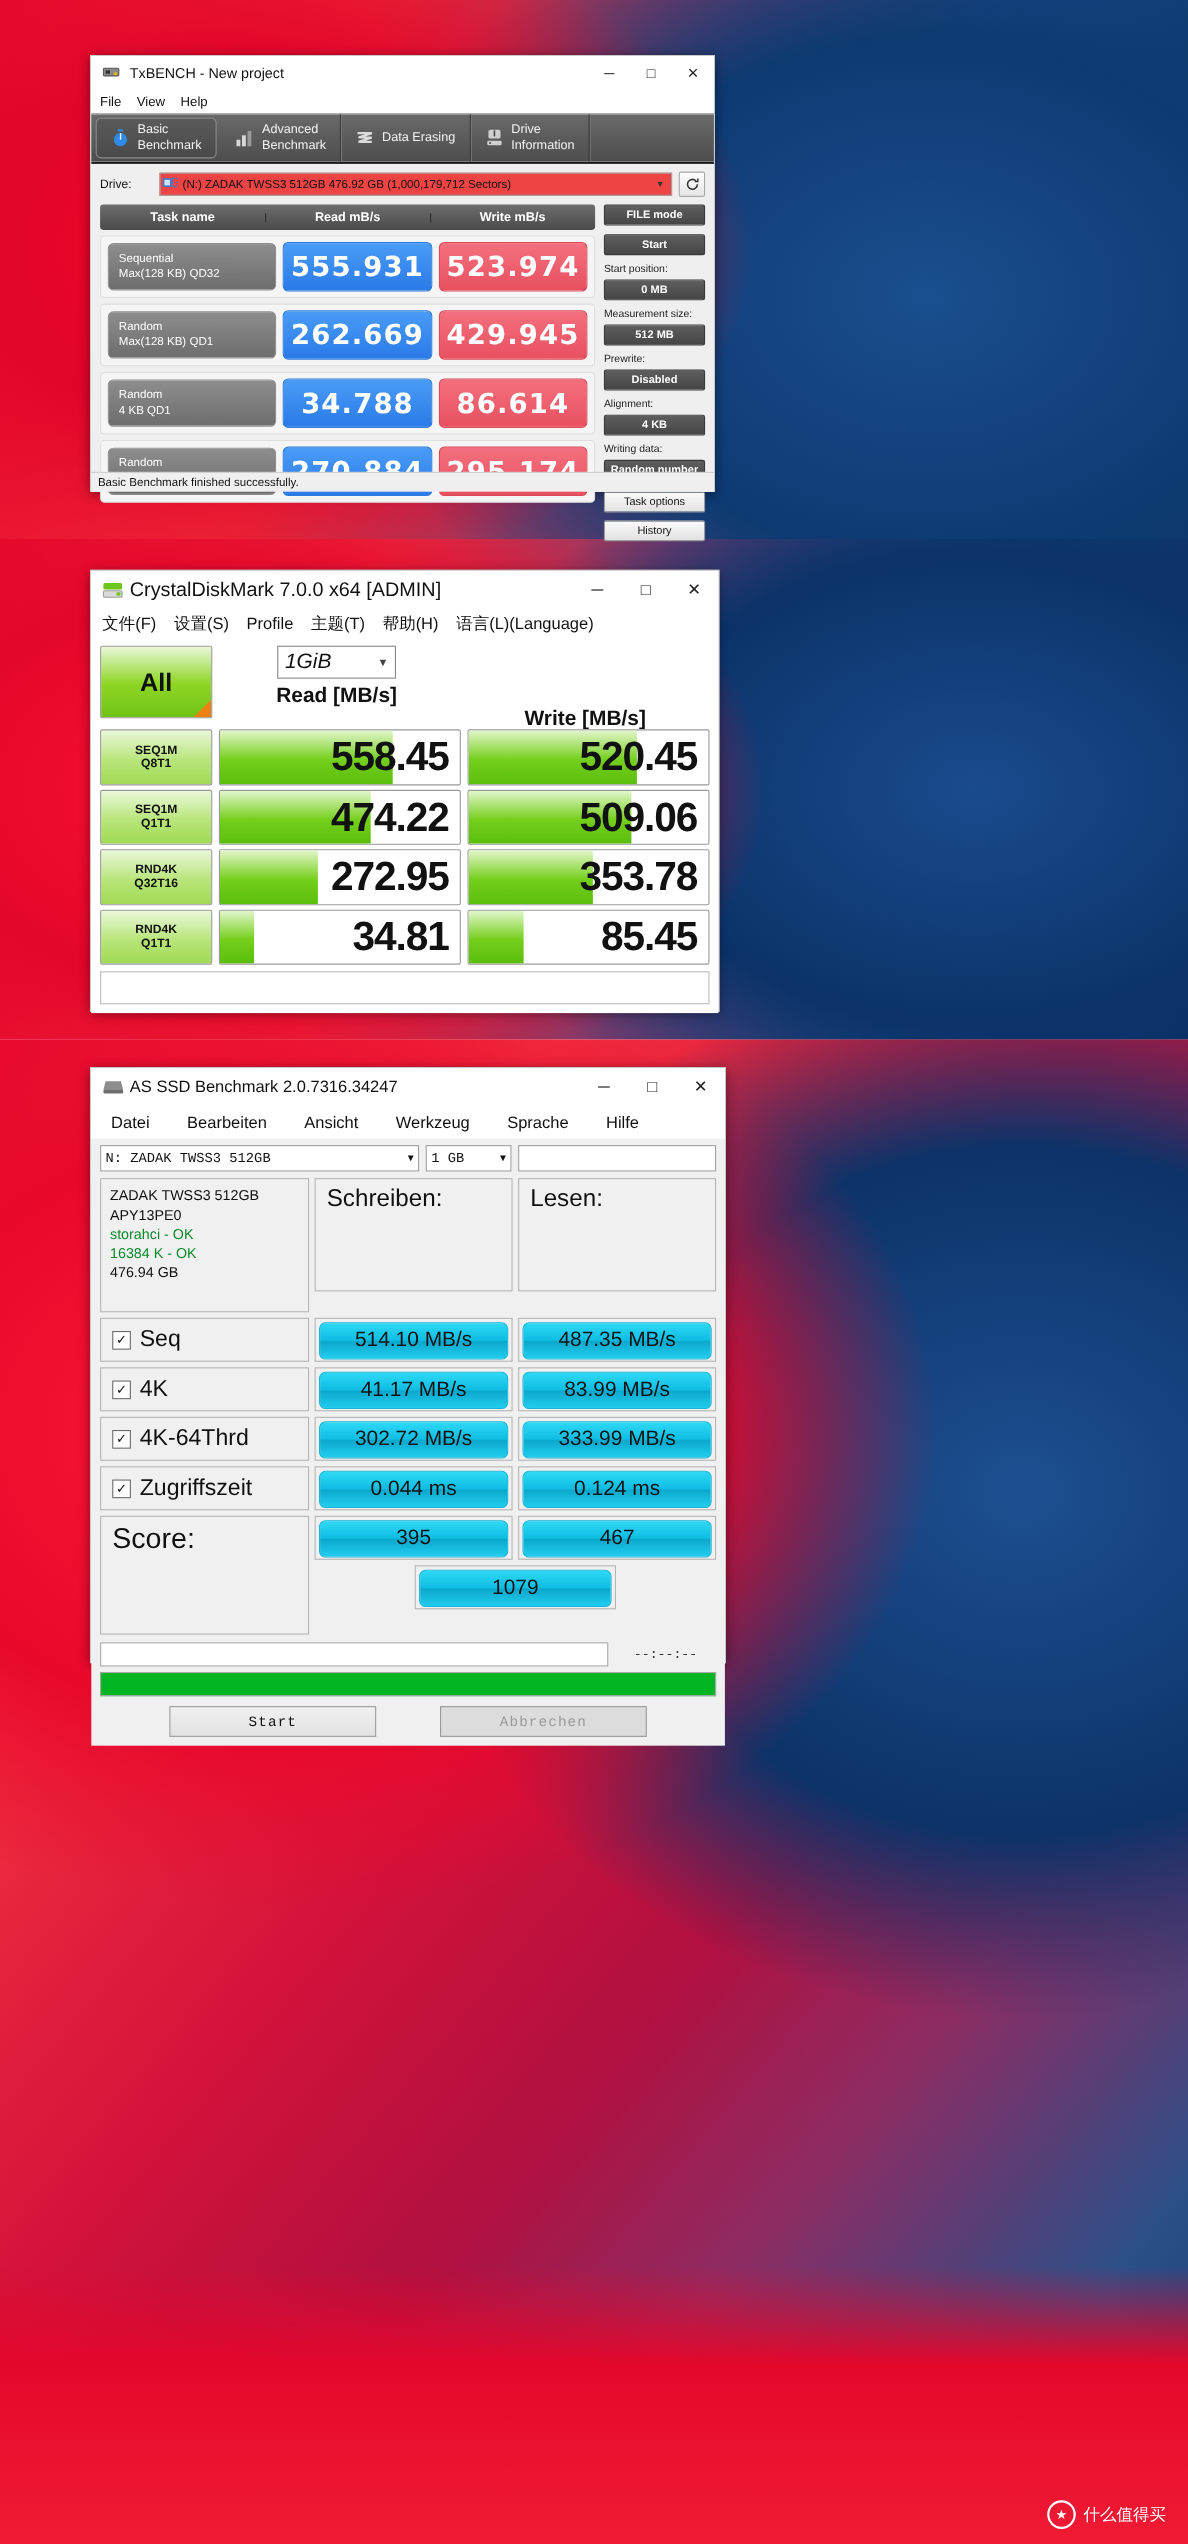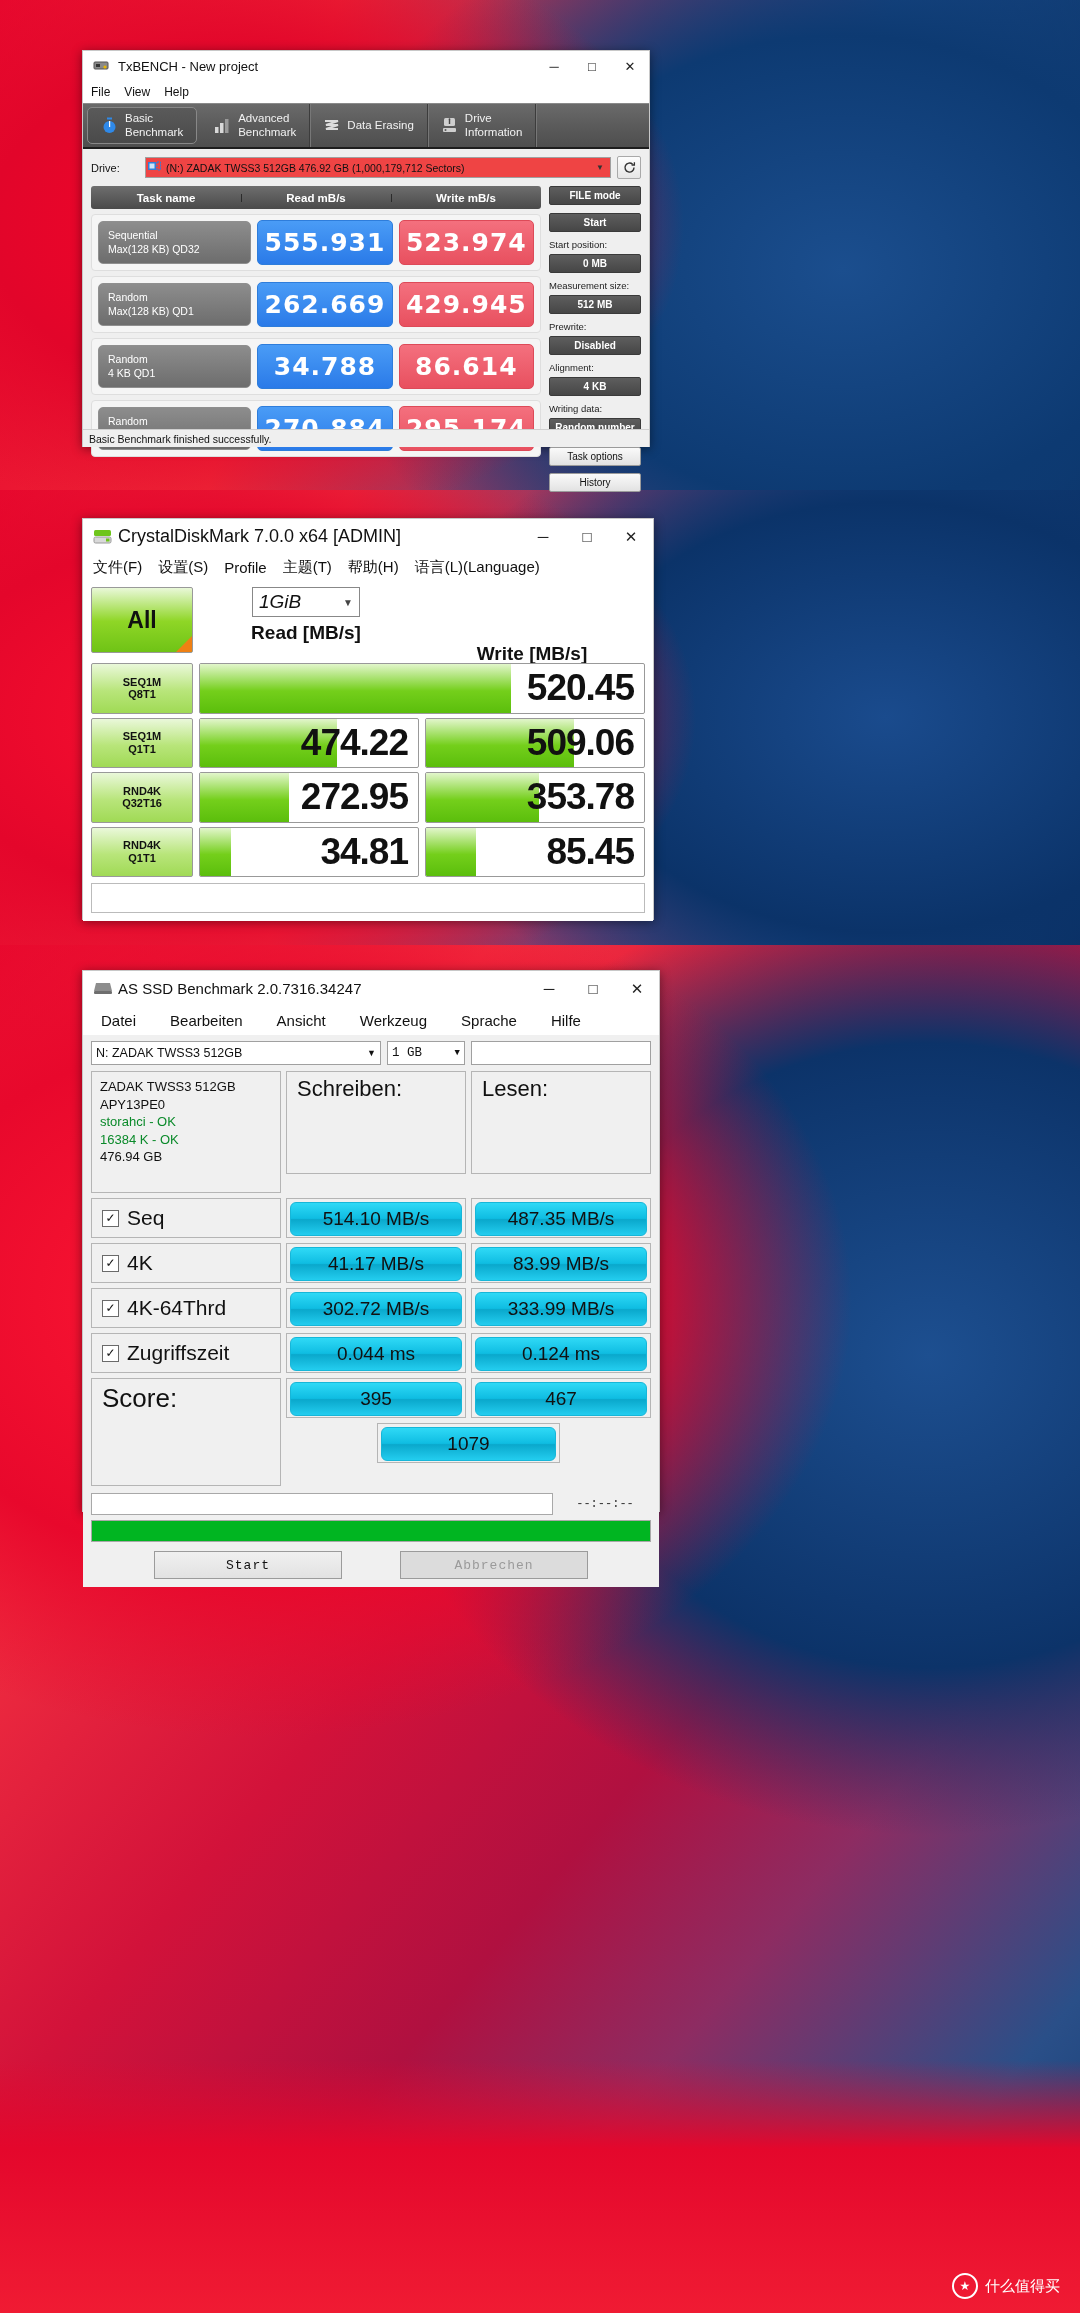--- a/index.html
+++ b/index.html
@@ -118,21 +118,21 @@
   .cdm-num{position:relative;font-size:37px;font-weight:bold;color:#111;letter-spacing:-1px;}
   .cdm-footer{margin-top:6px;height:34px;border:1px solid #bbb;background:#fff;}
 
   
   #assd{left:82px;top:970px;width:576px;height:540px;}
   #assd{height:1px;} 
   #assd.real{height:540px;}
   .as-body{background:#f0f0f0;padding:6px 8px 8px;box-sizing:border-box;font-family:"Liberation Sans",sans-serif;}
   .as-selrow{display:flex;gap:6px;margin-bottom:6px;}
   .as-drv{width:290px;height:24px;border:1px solid #a0a0a0;background:#fff;display:flex;align-items:center;
-     padding:0 4px;font-size:12.5px;font-family:Liberation Sans, sans-serif;color:#111;box-sizing:border-box;}
+     padding:0 4px;font-size:12.5px;font-family:Liberation Mono, monospace;color:#111;box-sizing:border-box;}
   .as-drv .arrow{margin-left:auto;font-size:9px;}
   .as-size{width:78px;height:24px;border:1px solid #a0a0a0;background:#fff;display:flex;align-items:center;
      padding:0 4px;font-size:12.5px;font-family:"Liberation Mono",monospace;color:#111;box-sizing:border-box;}
   .as-size .arrow{margin-left:auto;font-size:9px;}
   .as-note{flex:1 1 auto;height:24px;border:1px solid #a0a0a0;background:#fff;box-sizing:border-box;}
   .as-grid{display:flex;gap:5px;}
   .as-col-left{width:190px;flex:0 0 auto;}
   .as-col{flex:1 1 0;}
   .as-box{border:1px solid #b5b5b5;background:#f0f0f0;}
   .as-info{height:122px;padding:6px 8px;box-sizing:border-box;font-size:13px;line-height:1.35;color:#111;}
@@ -370,20 +370,24 @@
         <div class="ttl" style="margin-top:56px;">Write [MB/s]</div>
       </div>
     </div>
 
     <div class="cdm-row">
       <div class="cdm-lbl">
         <span>SEQ1M</span>
         <span>Q8T1</span>
       </div>
       <div class="cdm-cell">
+        <span class="cdm-fill" style="width:72%"></span>
+        <span class="cdm-num">558.45</span>
+      </div>
+      <div class="cdm-cell">
         <span class="cdm-fill" style="width:70%"></span>
         <span class="cdm-num">520.45</span>
       </div>
     </div>
 
     <div class="cdm-row">
       <div class="cdm-lbl">
         <span>SEQ1M</span>
         <span>Q1T1</span>
       </div>

